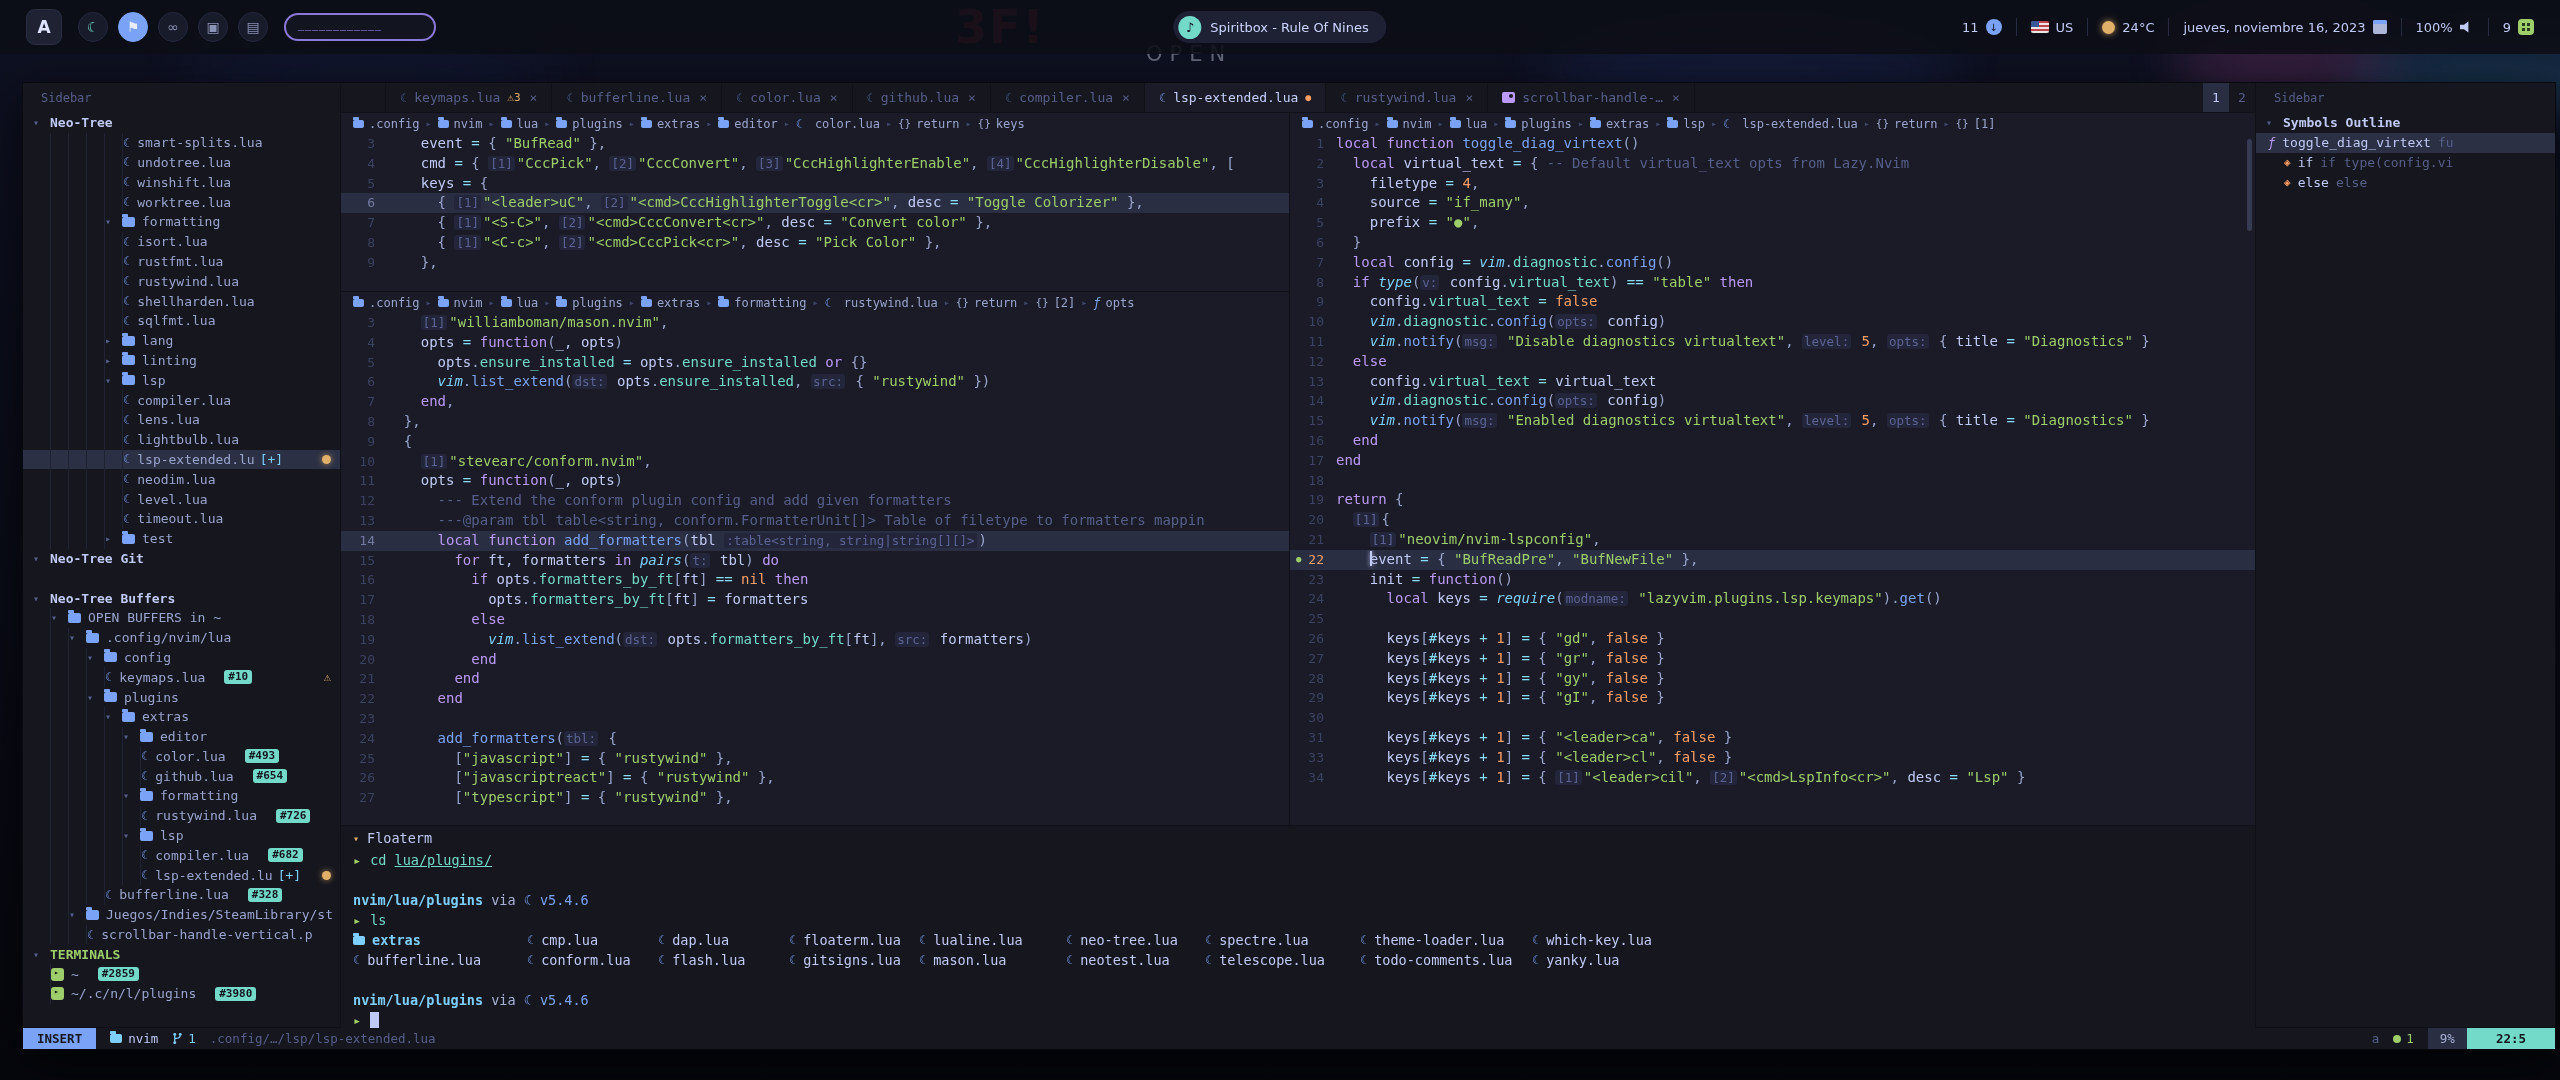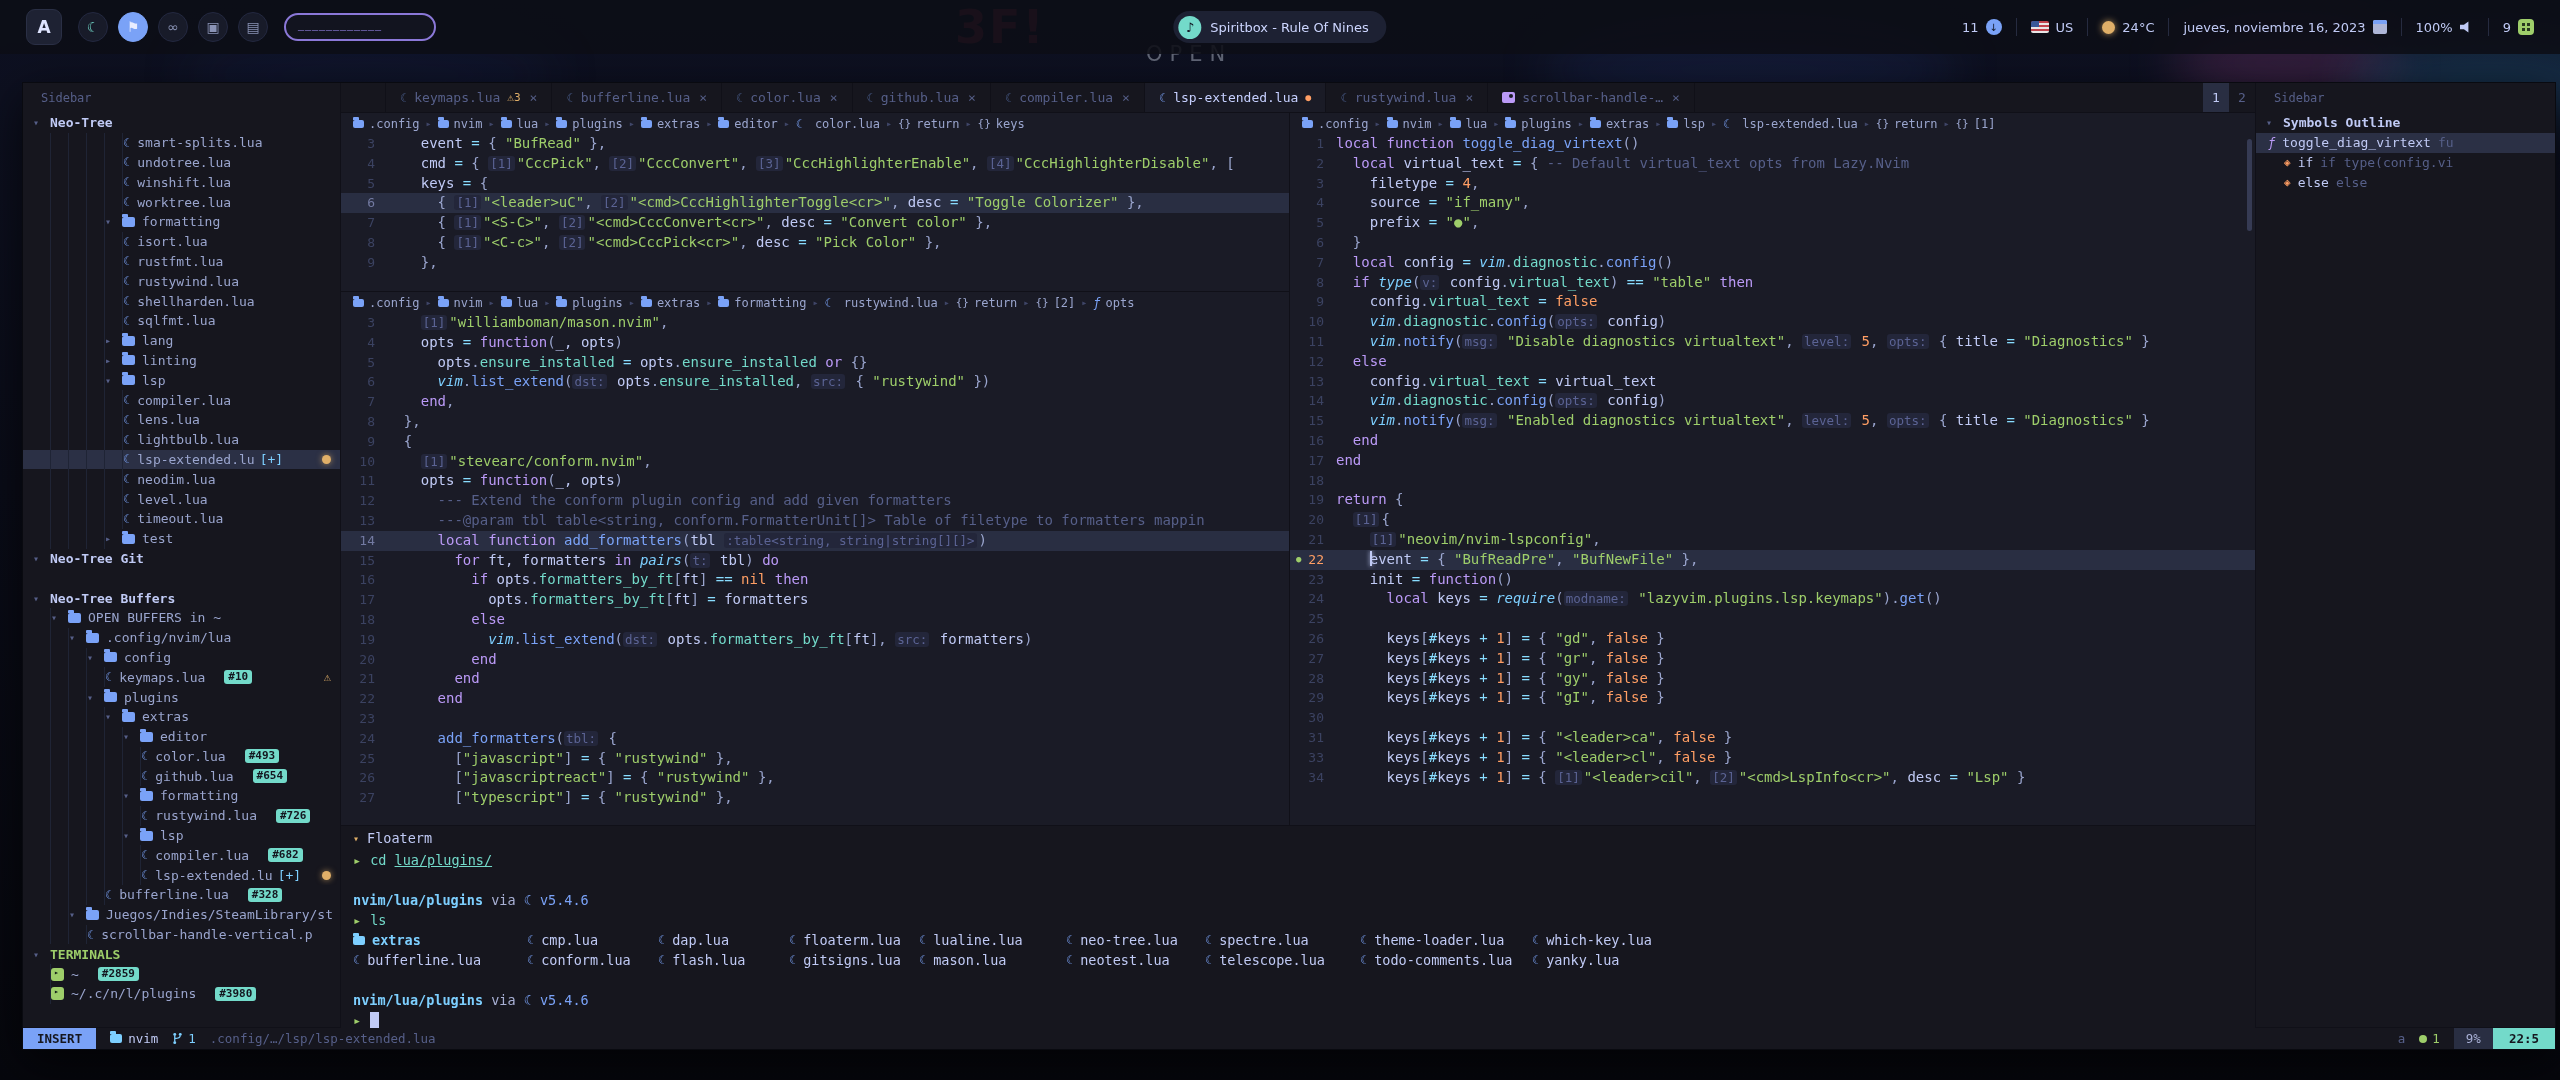--- a/index.html
+++ b/index.html
@@ -129,21 +129,21 @@
   .sl-mode{height:100%;display:flex;align-items:center;background:#7aa2f7;color:#15161e;font-weight:bold;padding:0 14px}
   .sl-cwd{margin-left:14px;display:flex;align-items:center;gap:6px;color:#c0caf5}
   .sl-folder{background:#7dcfff;width:12px;height:9px;margin-right:0}
   .sl-branch{margin-left:14px;display:flex;align-items:center;gap:5px;color:#7dcfff}
   .sl-path{margin-left:14px;color:#565f89}
   .sl-spacer{flex:1}
   .sl-extra{color:#565f89;margin-right:14px}
   .sl-count{display:flex;align-items:center;gap:5px;color:#9ece6a;margin-right:14px}
   .sl-lamp{box-shadow:none;width:8px;height:8px;background:#9ece6a}
   .sl-pct{background:#292e42;height:100%;display:flex;align-items:center;padding:0 12px}
-  .sl-pos{background:#73daca;color:#15161e;font-weight:bold;height:100%;display:flex;align-items:center;padding:0 16px}
+  .sl-pos{background:#73daca;color:#15161e;font-weight:bold;height:100%;display:flex;align-items:center;padding:0 29px}
   
   .orow{height:19.8px;display:flex;align-items:center;font-size:13px;padding-left:12px;white-space:nowrap;overflow:hidden;cursor:pointer}
   .orow.sel{background:#2b3045}
   .oicon{margin-right:7px;font-size:12px}
   .oic-fn{color:#bb9af7;font-style:italic}
   .oic-kw{color:#ff9e64;font-size:11px}
   .oname{color:#c0caf5;margin-right:7px}
   .odetail{color:#565f89}
 </style>
 </head>

